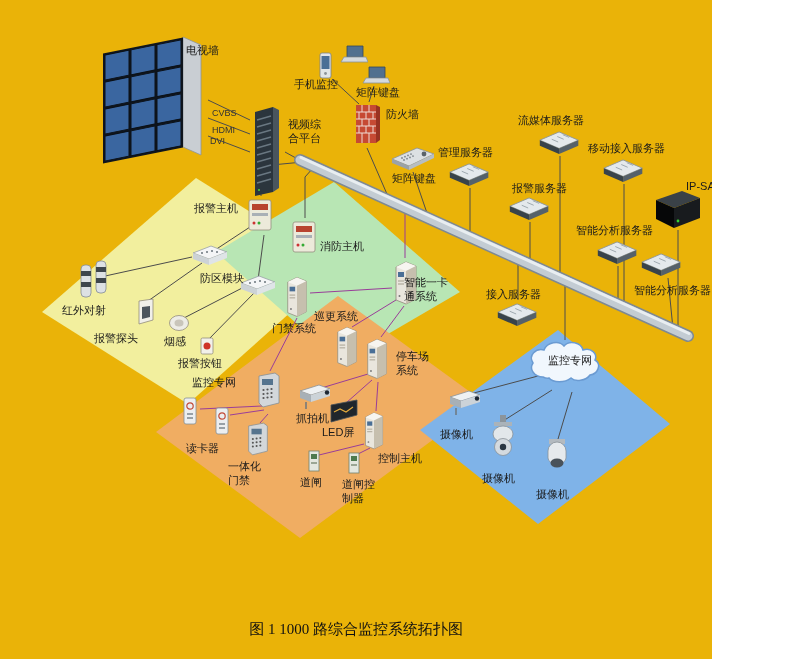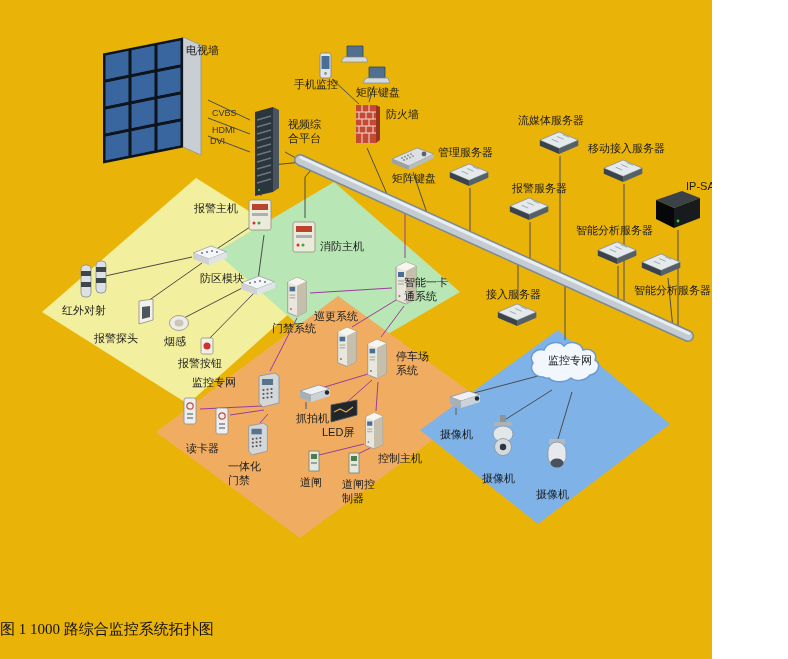--- a/index.html
+++ b/index.html
@@ -3,21 +3,21 @@
 <meta charset="utf-8">
 <style>
   *{box-sizing:border-box}
   html,body{margin:0;padding:0;background:#fff}
   body{font-family:"Liberation Sans","DejaVu Sans",sans-serif}
   #stage{position:relative;width:712px;height:659px;background:#eab308;overflow:hidden}
   #bg{position:absolute;left:0;top:0}
   .ic{position:absolute;overflow:visible}
   .lbl{position:absolute;font-size:11px;line-height:1.25;color:#1b1b1b}
   .lbl.sm{font-size:9px;color:#333}
-  .caption{position:absolute;left:0;right:0;top:620px;
+  .caption{position:absolute;left:0;right:0;top:620px;text-align:center;
            font-family:"Liberation Serif","DejaVu Serif",serif;font-size:15px;color:#111}
 </style>
 </head>
 <body>
 
 <svg width="0" height="0" style="position:absolute">
 <defs>
   <symbol id="sym-switch" viewBox="0 0 48 28">
     <polygon points="2,12 23,3 44,12 23,21" fill="#e4e9ec" stroke="#8d979e" stroke-width="1"></polygon>
     <polygon points="2,12 23,21 23,27 2,18" fill="#38434b"></polygon>

